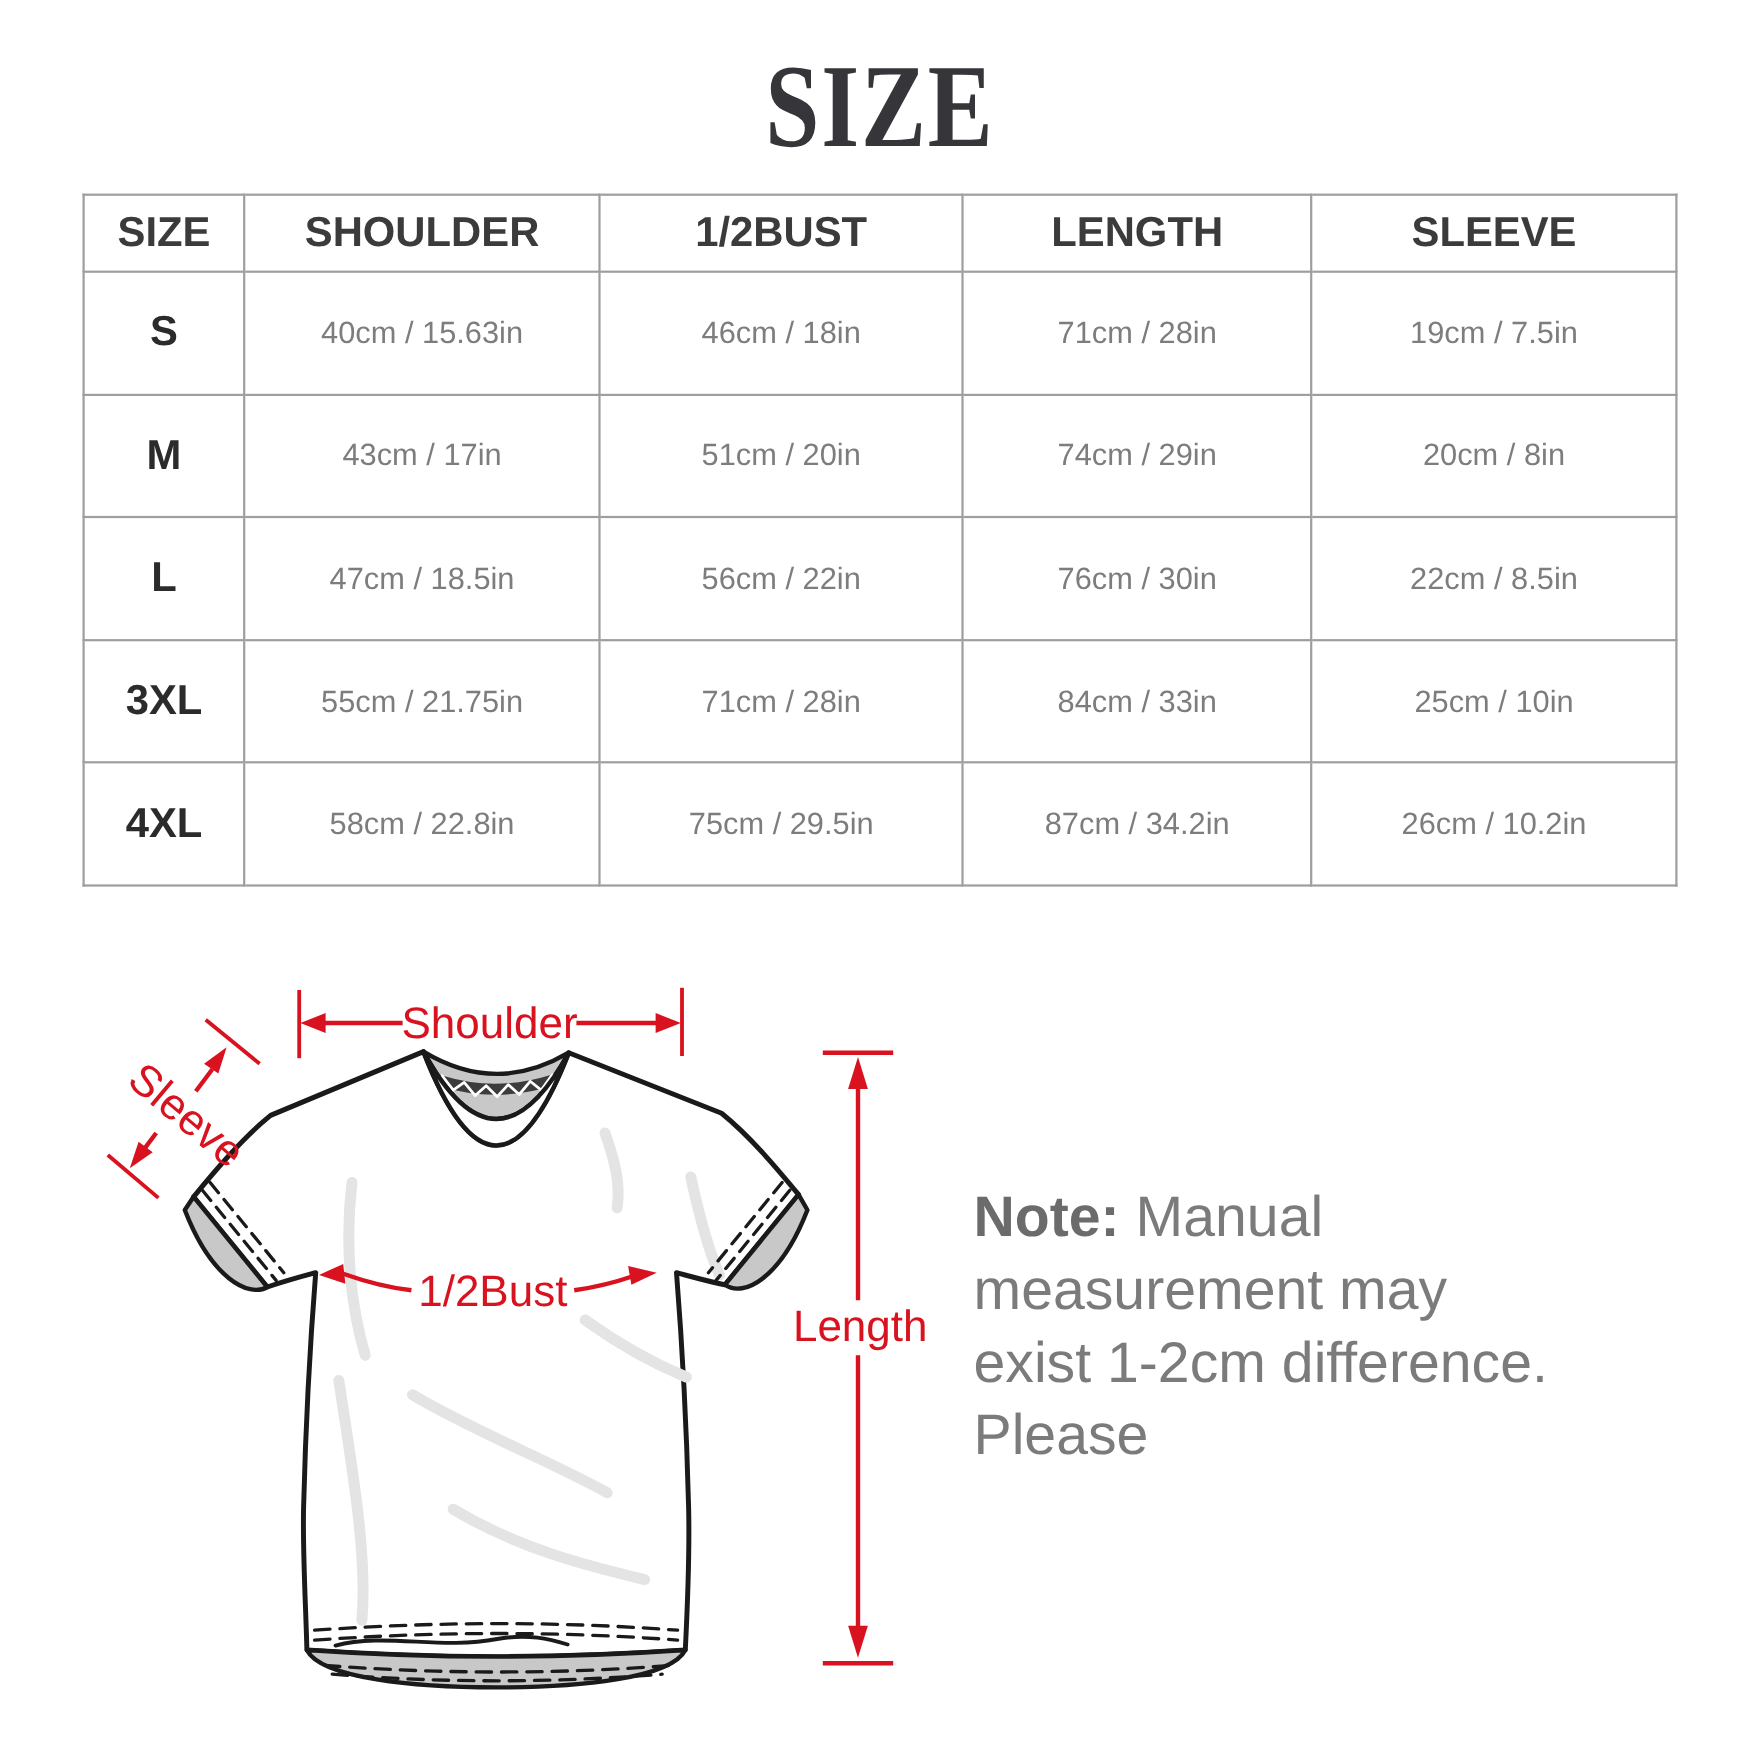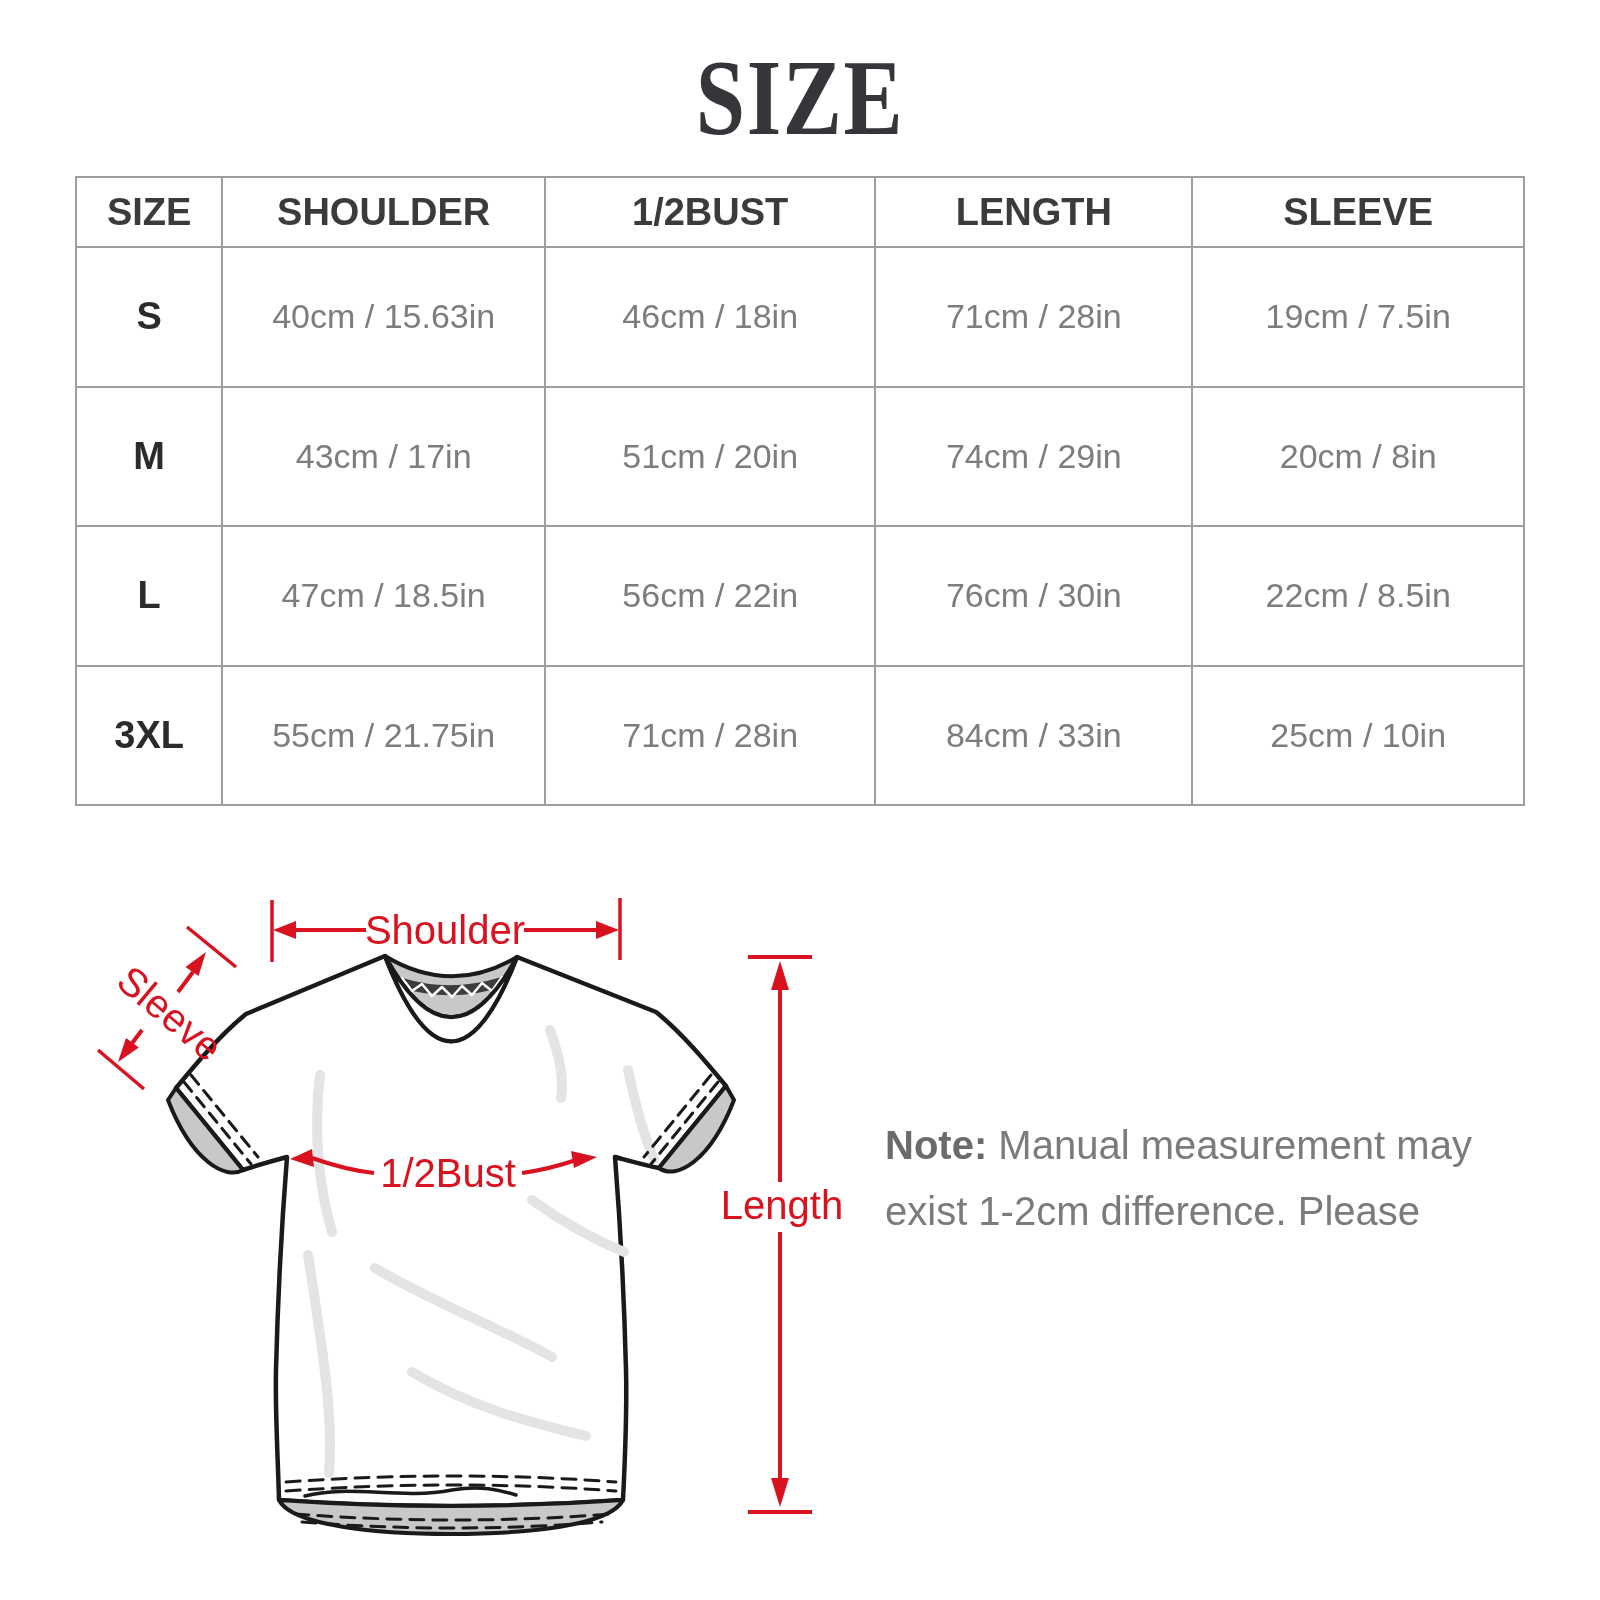--- a/index.html
+++ b/index.html
@@ -22,25 +22,25 @@
   }
   table.size-table th, table.size-table td {
     border: 2px solid #9e9e9e;
     text-align: center; vertical-align: middle;
     height: 70px; overflow: hidden; white-space: nowrap;
   }
   table.size-table thead th {
     font-size: 38px; font-weight: bold; color: #3b3b3b;
   }
   td.size-label { font-size: 38px; font-weight: bold; color: #2b2b2b; }
-  td.value { font-size: 34px; font-weight: normal; color: #7d7d7d; }
+  td.value { font-size: 28px; font-weight: normal; color: #7d7d7d; }
 
   .note-block {
-    position: absolute; left: 885px; top: 1112px; width: 630px;
-    font-size: 40px; line-height: 66px; color: #7b7b7b;
+    position: absolute; left: 885px; top: 1074px; width: 630px;
+    font-size: 52px; line-height: 66px; color: #7b7b7b;
   }
   .note-block .note-label { font-weight: bold; color: #6b6b6b; }
 
   .diagram-svg { position: absolute; left: 80px; top: 870px; }
   .diagram-svg text {
     font-family: "Liberation Sans", "DejaVu Sans", sans-serif;
     font-size: 40px;
   }
 </style>
 </head>
@@ -88,20 +88,27 @@
         <td class="value">76cm / 30in</td>
         <td class="value">22cm / 8.5in</td>
       </tr>
       <tr>
         <td class="size-label">3XL</td>
         <td class="value">55cm / 21.75in</td>
         <td class="value">71cm / 28in</td>
         <td class="value">84cm / 33in</td>
         <td class="value">25cm / 10in</td>
       </tr>
+      <tr>
+        <td class="size-label">4XL</td>
+        <td class="value">58cm / 22.8in</td>
+        <td class="value">75cm / 29.5in</td>
+        <td class="value">87cm / 34.2in</td>
+        <td class="value">26cm / 10.2in</td>
+      </tr>
     </tbody>
   </table>
 </div>
 
 <svg class="diagram-svg" width="780" height="710" viewBox="0 0 780 710">
 
   <g stroke-linejoin="round" stroke-linecap="round">
 
     <path d="M305,86 L166,144 C140,165 115,195 96,218 L163,300
          C178,295 192,291 207,287

